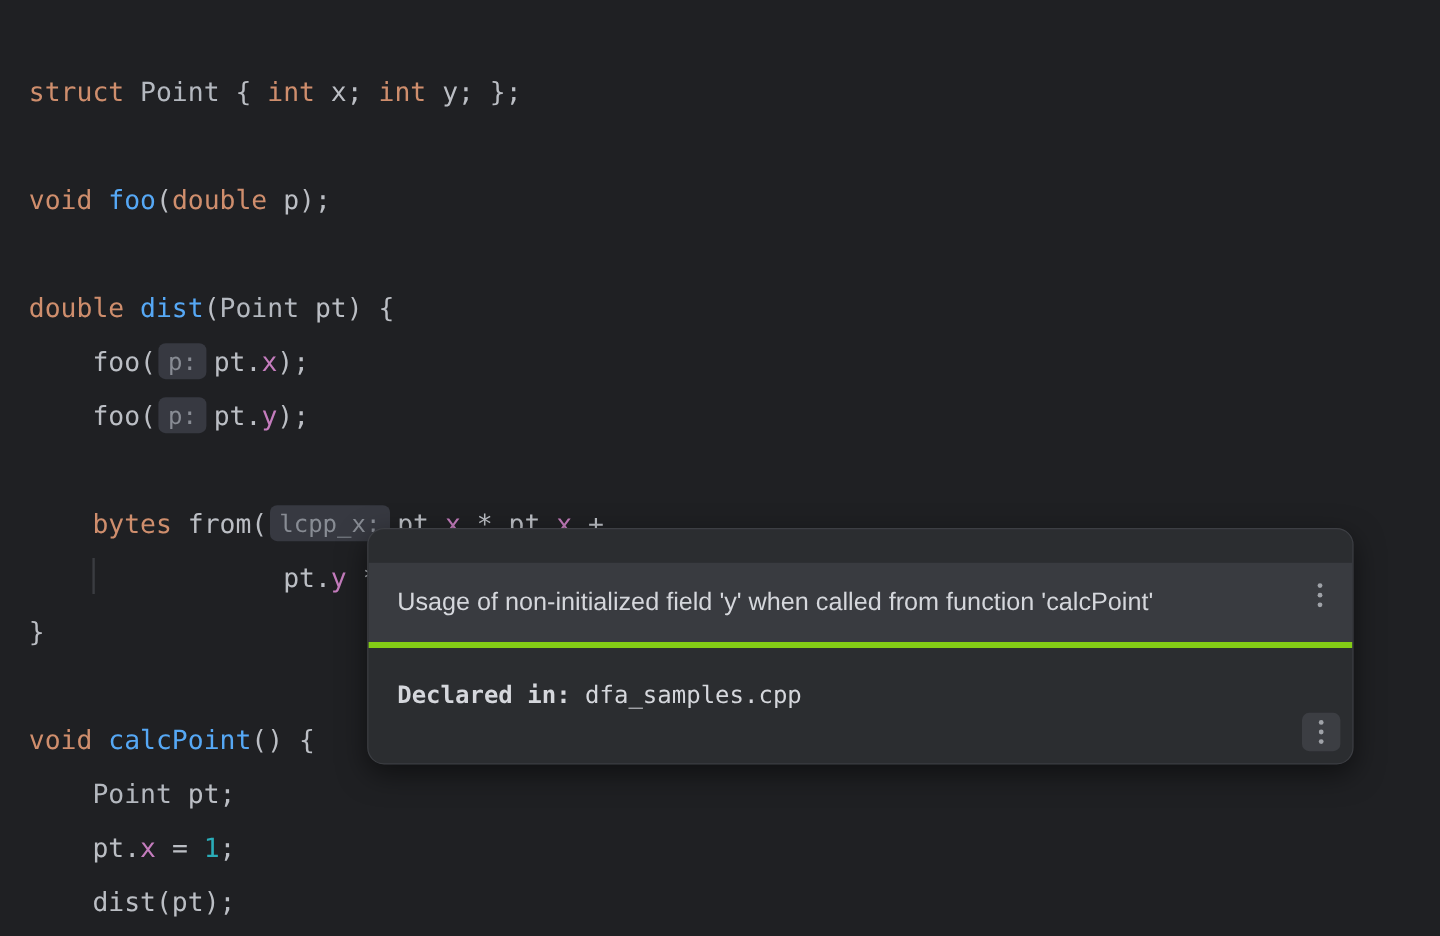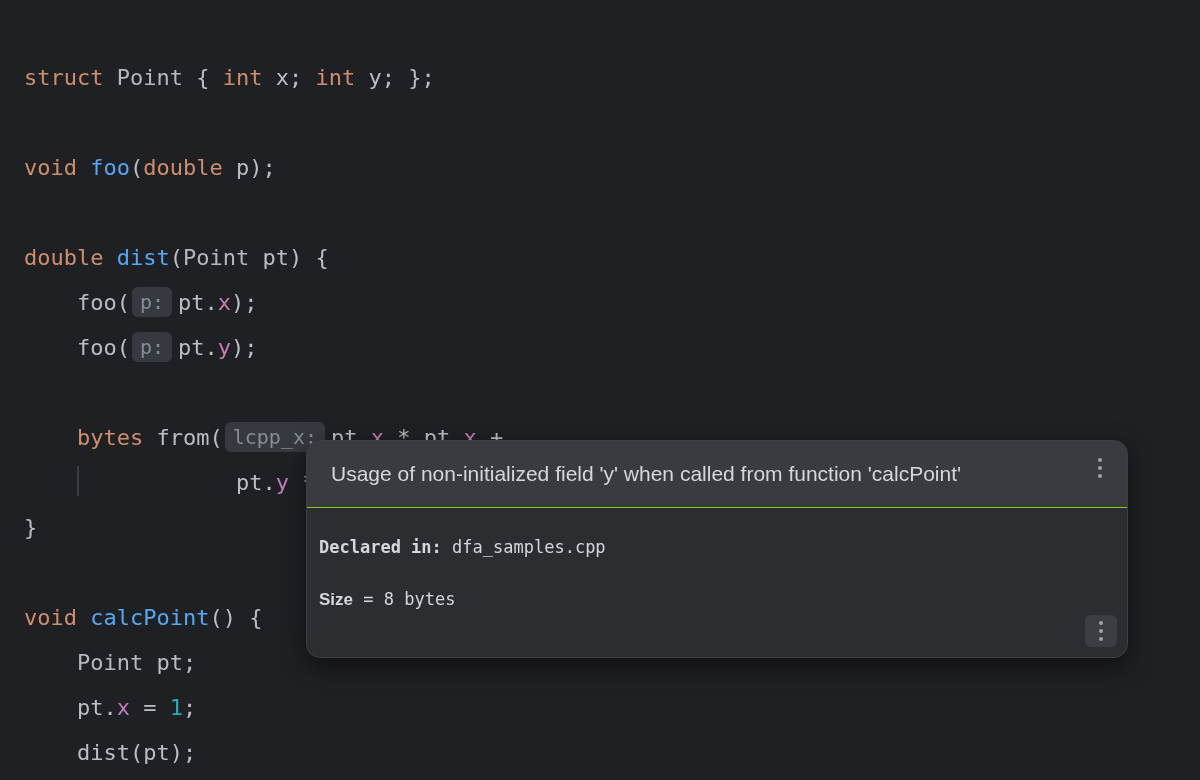--- a/index.html
+++ b/index.html
@@ -63,28 +63,29 @@
     border-radius: 14px;
     box-shadow: 0 8px 24px rgba(0,0,0,0.5);
     font-family: -apple-system, BlinkMacSystemFont, "Segoe UI", sans-serif;
     font-size: 21px;
     color: #d5d7dc;
     overflow: hidden;
   }
   .tooltip-header {
     background: #393b40;
     padding: 18px 56px 18px 24px;
-    border-bottom: 1px solid #84cc16;
+    border-bottom: 5px solid #84cc16;
     line-height: 30px;
     position: relative;
+    margin-top: 28px;
   }
   .tooltip-body {
-    padding: 22px 24px 22px 12px;
+    padding: 22px 24px 22px 24px;
     font-family: "Menlo", "Consolas", monospace;
-    font-size: 17px;
+    font-size: 20px;
     line-height: 34px;
     position: relative;
   }
   .tooltip-body .bold { font-weight: 700; font-family: -apple-system, sans-serif;}
   .tooltip-body .mono-bold { font-weight: 700; }
   .tooltip-body .row { margin-bottom: 18px; }
   .tooltip-body .row:last-child { margin-bottom: 0; }
   .tooltip .more {
     position: absolute;
     right: 14px;
@@ -151,22 +152,19 @@
     <div class="more">
       <span class="dot"></span>
       <span class="dot"></span>
       <span class="dot"></span>
     </div>
   </div>
   <div class="tooltip-body">
     <div class="row">
       <span class="mono-bold">Declared in:</span> <span>dfa_samples.cpp</span>
     </div>
-    <div class="row">
-      <span class="bold">Size</span> <span>= 8 bytes</span>
-    </div>
     <div class="more-bottom">
       <span class="dot"></span>
       <span class="dot"></span>
       <span class="dot"></span>
     </div>
   </div>
 </div>
 
 </body></html>

